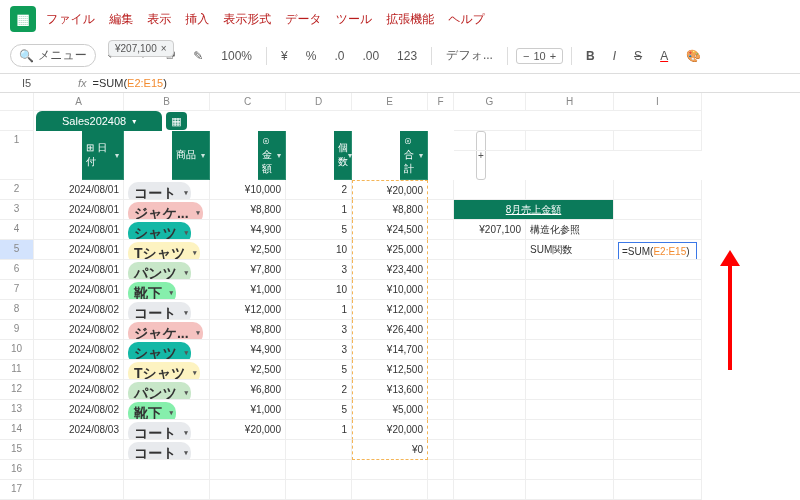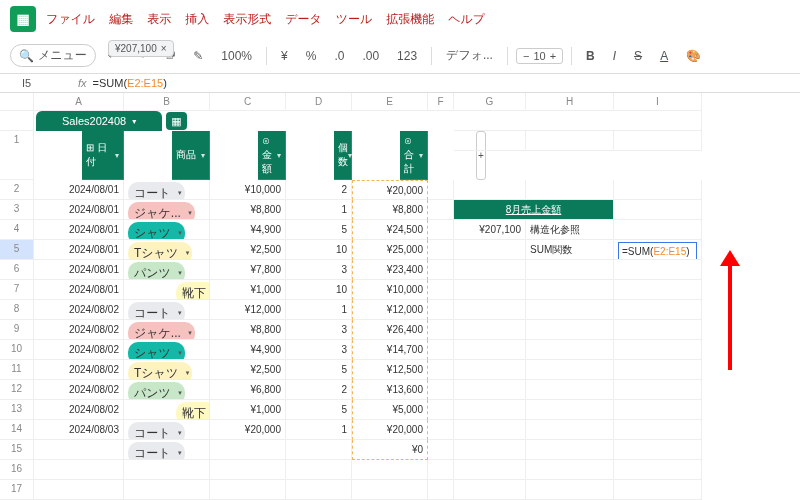--- a/index.html
+++ b/index.html
@@ -25,23 +25,23 @@
 .colhdr, .rowhdr { background: #fff; color: #888; font-size: 10px; text-align: center; padding: 3px 0; border-right: 1px solid #eee; border-bottom: 1px solid #eee; }
 .rowhdr { background: #fff; }
 .rowhdr.sel { background: #d3e3fd; }
 .cell { border-right: 1px solid #eee; border-bottom: 1px solid #eee; padding: 2px 4px; font-size: 10px; height: 20px; line-height: 16px; overflow: hidden; white-space: nowrap; }
 .cell.rt { text-align: right; }
 .tabpill { background: #0b7a5a; color: #fff; border-radius: 6px 6px 0 0; padding: 4px 26px; font-size: 11px; display: inline-flex; align-items: center; gap: 6px; margin-left: 2px; }
 .tabicon { background: #0b7a5a; color: #fff; border-radius: 4px; padding: 3px 5px; font-size: 11px; margin-left: 4px; }
 .thead { background: #0b7a5a; color: #fff; font-size: 10px; padding: 3px 4px; border-right: 1px solid #2a8d70; border-bottom: 1px solid #2a8d70; display: flex; align-items: center; justify-content: space-between; margin-left: 48px; }
 .thead .dd { font-size: 8px; opacity: .8; }
 .addcol { background: #fff; border: 1px solid #ccc; border-radius: 3px; text-align: center; color: #555; }
-.chip { border-radius: 10px; padding: 0 14px 0 6px; font-size: 12px; display: inline-flex; align-items: center; position: relative; height: 22px; line-height: 14px; }
+.chip { border-radius: 10px; padding: 0 14px 0 6px; font-size: 14px; display: inline-flex; align-items: center; position: relative; height: 22px; line-height: 14px; font-weight: bold; }
 .chip::after { content: "▾"; position: absolute; right: 3px; font-size: 7px; color: #555; }
-.c-coat { background: #e8eaed; } .c-jacket { background: #f5c2c0; } .c-shirt { background: #14b8a6; text-align: right; } .c-tshirt { background: #fdf3c1; } .c-pants { background: #c8e7c9; } .c-socks { background: #fef9c3; margin-left: 48px; }
+.c-coat { background: #e8eaed; } .c-jacket { background: #f5c2c0; } .c-shirt { background: #14b8a6; text-align: right; } .c-tshirt { background: #fdf3c1; } .c-pants { background: #c8e7c9; } .c-socks { background: #86efac; }
 .dashcol { border-left: 1.5px dashed #f4b557; border-right: 1.5px dashed #f4b557; }
 .dashcol.top { border-top: 1.5px dashed #f4b557; }
 .dashcol.bot { border-bottom: 1.5px dashed #f4b557; }
 .greenbox { background: #0b7a5a; color: #fff; text-align: center; padding: 2px; font-size: 10px; text-decoration: underline; }
 .bluebox { border: 1.5px solid #3b78e7; padding: 1px 3px; font-size: 10px; }
 .bluebox .ref { color: #f28b30; }
 .arrow { position: absolute; left: 724px; top: 250px; width: 12px; height: 120px; }
 .arrow .shaft { position: absolute; left: 4px; top: 10px; width: 4px; height: 110px; background: red; }
 .arrow .head { position: absolute; left: -4px; top: 0; width: 0; height: 0; border-left: 10px solid transparent; border-right: 10px solid transparent; border-bottom: 16px solid red; }
 </style>

